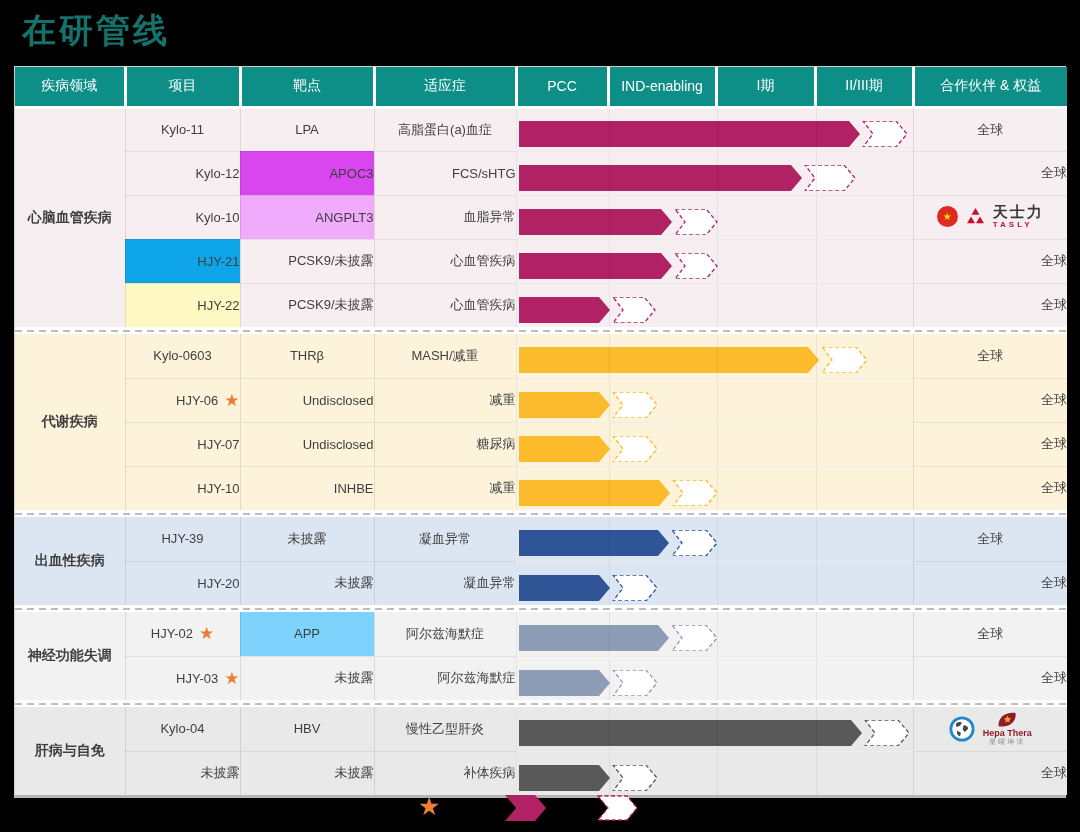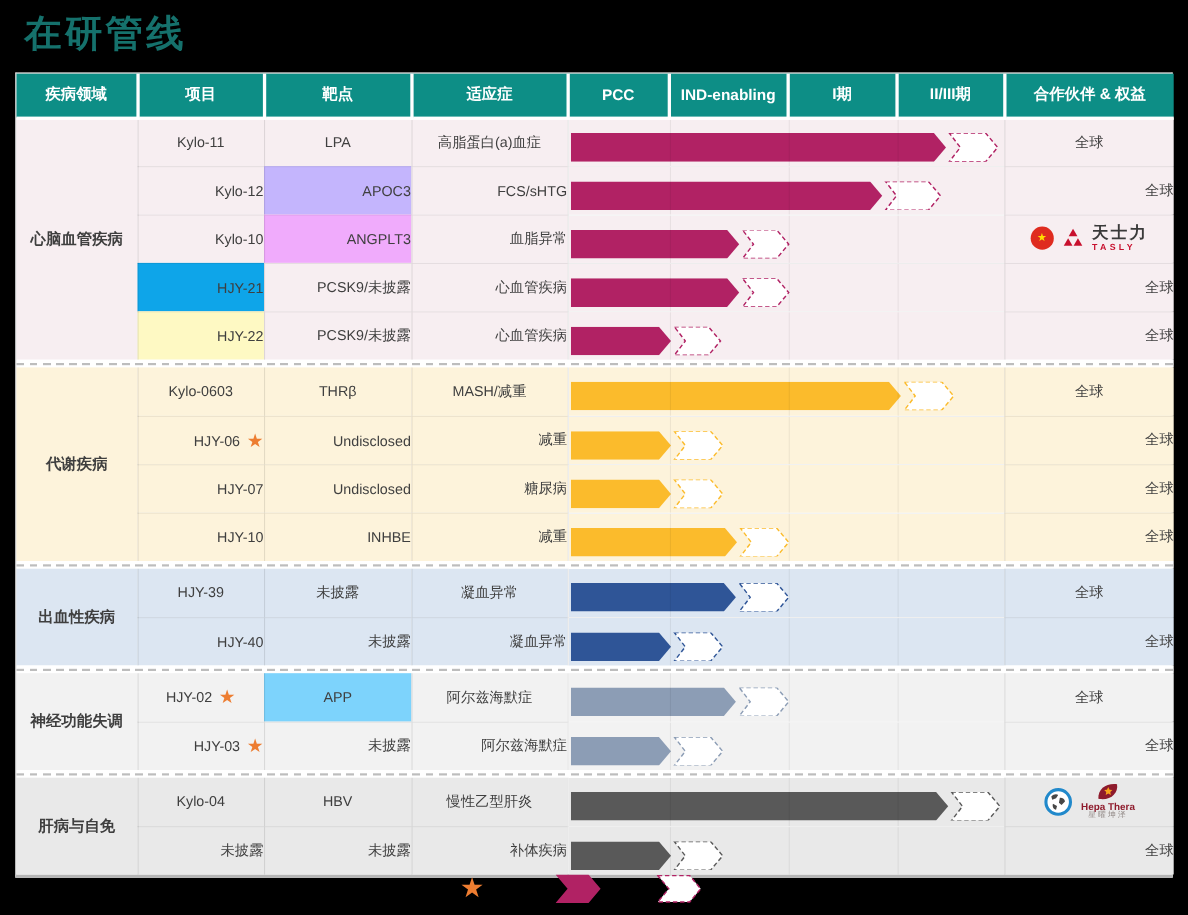--- a/index.html
+++ b/index.html
@@ -3,21 +3,21 @@
 <meta charset="utf-8">
 <style>
   * { margin:0; padding:0; box-sizing:border-box; }
   html,body { width:1080px; height:832px; background:#000; overflow:hidden;
     font-family:"Liberation Sans","DejaVu Sans",sans-serif; }
   .page-title { position:absolute; left:22px; top:8px; font-size:34px; font-weight:bold;
     letter-spacing:3px; color:var(--title,#15716C); }
   .table-wrap { position:absolute; left:14px; top:66px; width:1052px; background:#fff;
     border:1px solid #cfcfcf; border-bottom:3px solid #b5b5b5; }
   table { width:100%; border-collapse:collapse; table-layout:fixed; }
-  th { background:var(--teal,#0D8E86); color:#fff; font-size:14px; font-weight:bold;
+  th { background:var(--teal,#0D8E86); color:#fff; font-size:14px; font-weight:normal;
     height:40px; border-right:3px solid #fff; border-bottom:3px solid #fff; text-align:center; }
   th:last-child { border-right:none; }
   td { height:44px; text-align:center; vertical-align:middle; font-size:13px; color:#3F3F3F; }
   td.area { font-weight:bold; font-size:14px; border-right:1px solid rgba(0,0,0,0.10); }
   td.cell { border-right:1px solid rgba(0,0,0,0.10); }
   tr.rsep td { border-top:1px solid rgba(0,0,0,0.07);text-align:right; }
   td.phase { position:relative; padding:0; }
   td.partner { border-left:1px solid rgba(0,0,0,0.10); }
   .vline { position:absolute; top:0; bottom:0; width:1px; background:rgba(0,0,0,0.06); }
   .bar-svg { display:block; margin:9px 0 0 2px; }
@@ -87,21 +87,21 @@
     <path d="M0 0 L330 0 L341 13 L330 26 L0 26 Z" fill="#B12264"></path>
     <path d="M344 0 L377 0 L388 13 L377 26 L344 26 L354 13 Z" fill="#ffffff" stroke="#B12264" stroke-width="1.3" stroke-dasharray="4 2.5"></path>
             </svg>
           </td>
           <td class="partner" style="background:#F7EEF1"><span>全球</span></td>
         </tr>
         <tr class="rsep">
           <td class="cell" style="background:#F7EEF1"><span class="proj">
               <span>Kylo-12</span>
             </span></td>
-          <td class="cell" style="background:#c4b5fd">APOC3</td>
+          <td class="cell" style="background:#d946ef">APOC3</td>
           <td class="cell" style="background:#F7EEF1">FCS/sHTG</td>
           <td class="phase" colspan="4" style="background:#F7EEF1">
             <div class="vline" style="left:92px"></div>
             <div class="vline" style="left:200px"></div>
             <div class="vline" style="left:299px"></div>
             <svg class="bar-svg" width="397" height="26" viewBox="0 0 397 26">
     <path d="M0 0 L272 0 L283 13 L272 26 L0 26 Z" fill="#B12264"></path>
     <path d="M286 0 L325 0 L336 13 L325 26 L286 26 L296 13 Z" fill="#ffffff" stroke="#B12264" stroke-width="1.3" stroke-dasharray="4 2.5"></path>
             </svg>
           </td>
@@ -262,21 +262,21 @@
             <div class="vline" style="left:299px"></div>
             <svg class="bar-svg" width="397" height="26" viewBox="0 0 397 26">
     <path d="M0 0 L139 0 L150 13 L139 26 L0 26 Z" fill="#2F5597"></path>
     <path d="M153 0 L187 0 L198 13 L187 26 L153 26 L163 13 Z" fill="#ffffff" stroke="#2F5597" stroke-width="1.3" stroke-dasharray="4 2.5"></path>
             </svg>
           </td>
           <td class="partner" style="background:#DCE6F2"><span>全球</span></td>
         </tr>
         <tr class="rsep">
           <td class="cell" style="background:#DCE6F2"><span class="proj">
-              <span>HJY-40</span>
+              <span>HJY-20</span>
             </span></td>
           <td class="cell" style="background:#DCE6F2">未披露</td>
           <td class="cell" style="background:#DCE6F2">凝血异常</td>
           <td class="phase" colspan="4" style="background:#DCE6F2">
             <div class="vline" style="left:92px"></div>
             <div class="vline" style="left:200px"></div>
             <div class="vline" style="left:299px"></div>
             <svg class="bar-svg" width="397" height="26" viewBox="0 0 397 26">
     <path d="M0 0 L80 0 L91 13 L80 26 L0 26 Z" fill="#2F5597"></path>
     <path d="M94 0 L127 0 L138 13 L127 26 L94 26 L104 13 Z" fill="#ffffff" stroke="#2F5597" stroke-width="1.3" stroke-dasharray="4 2.5"></path>

